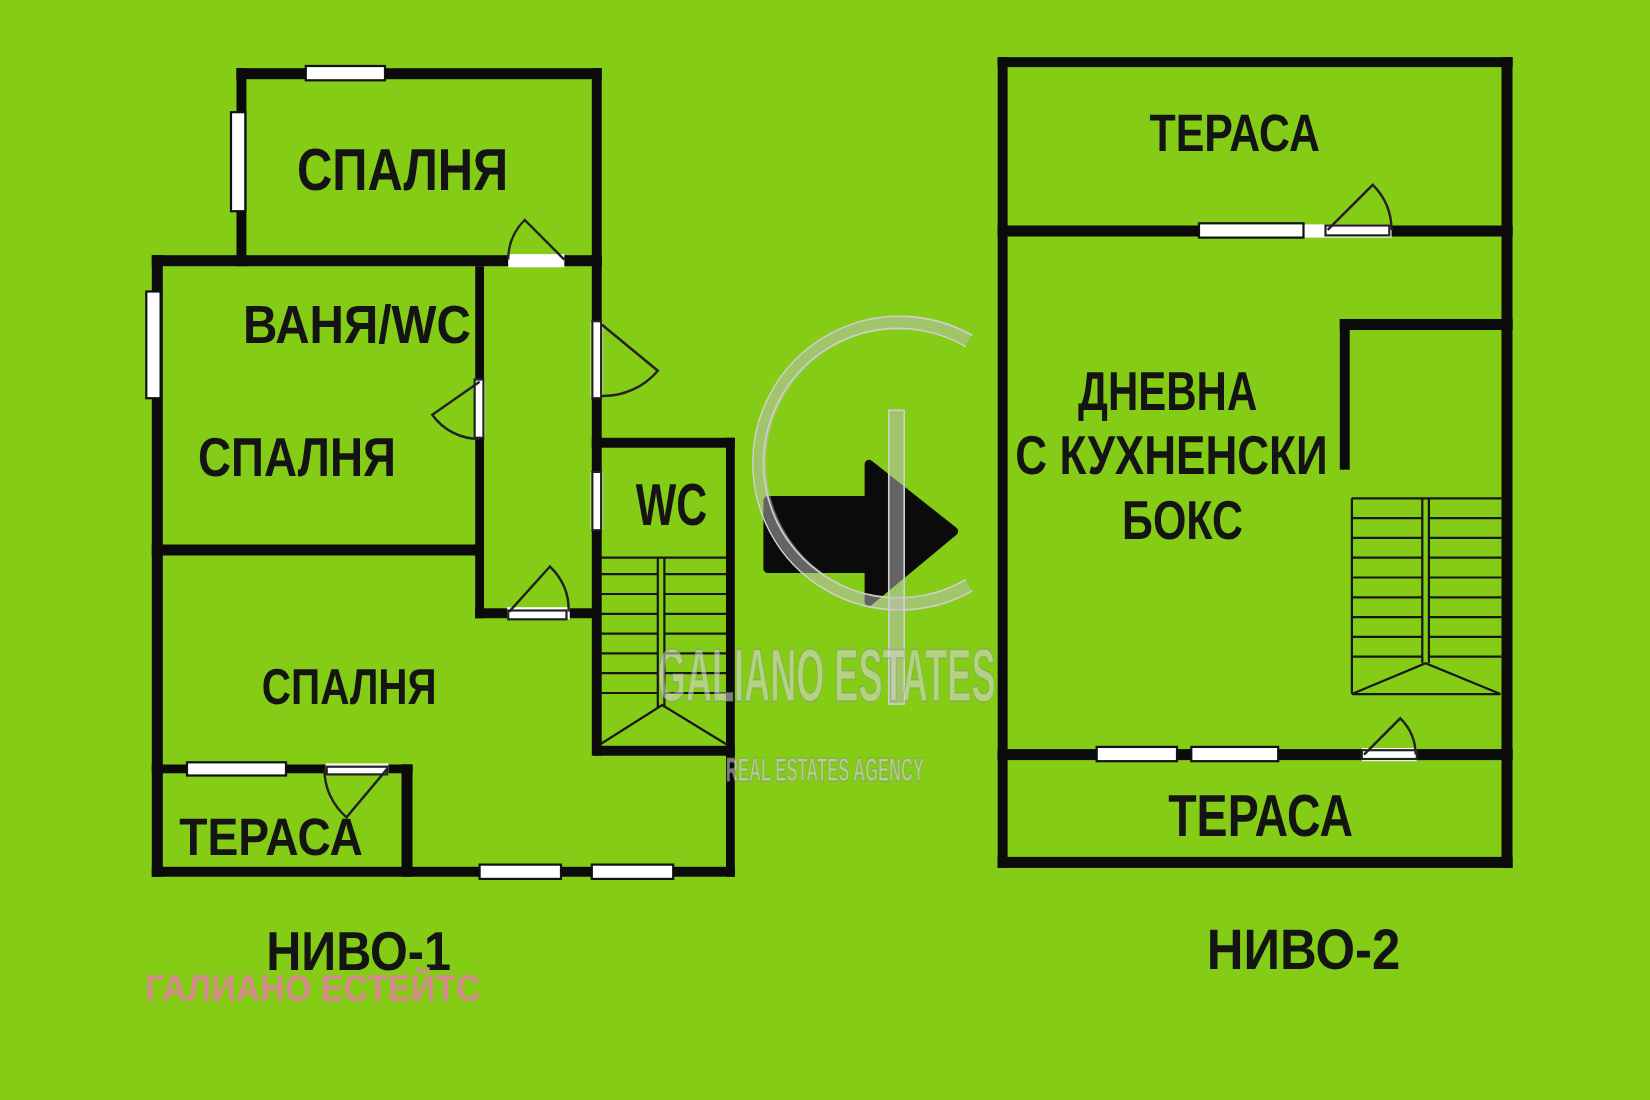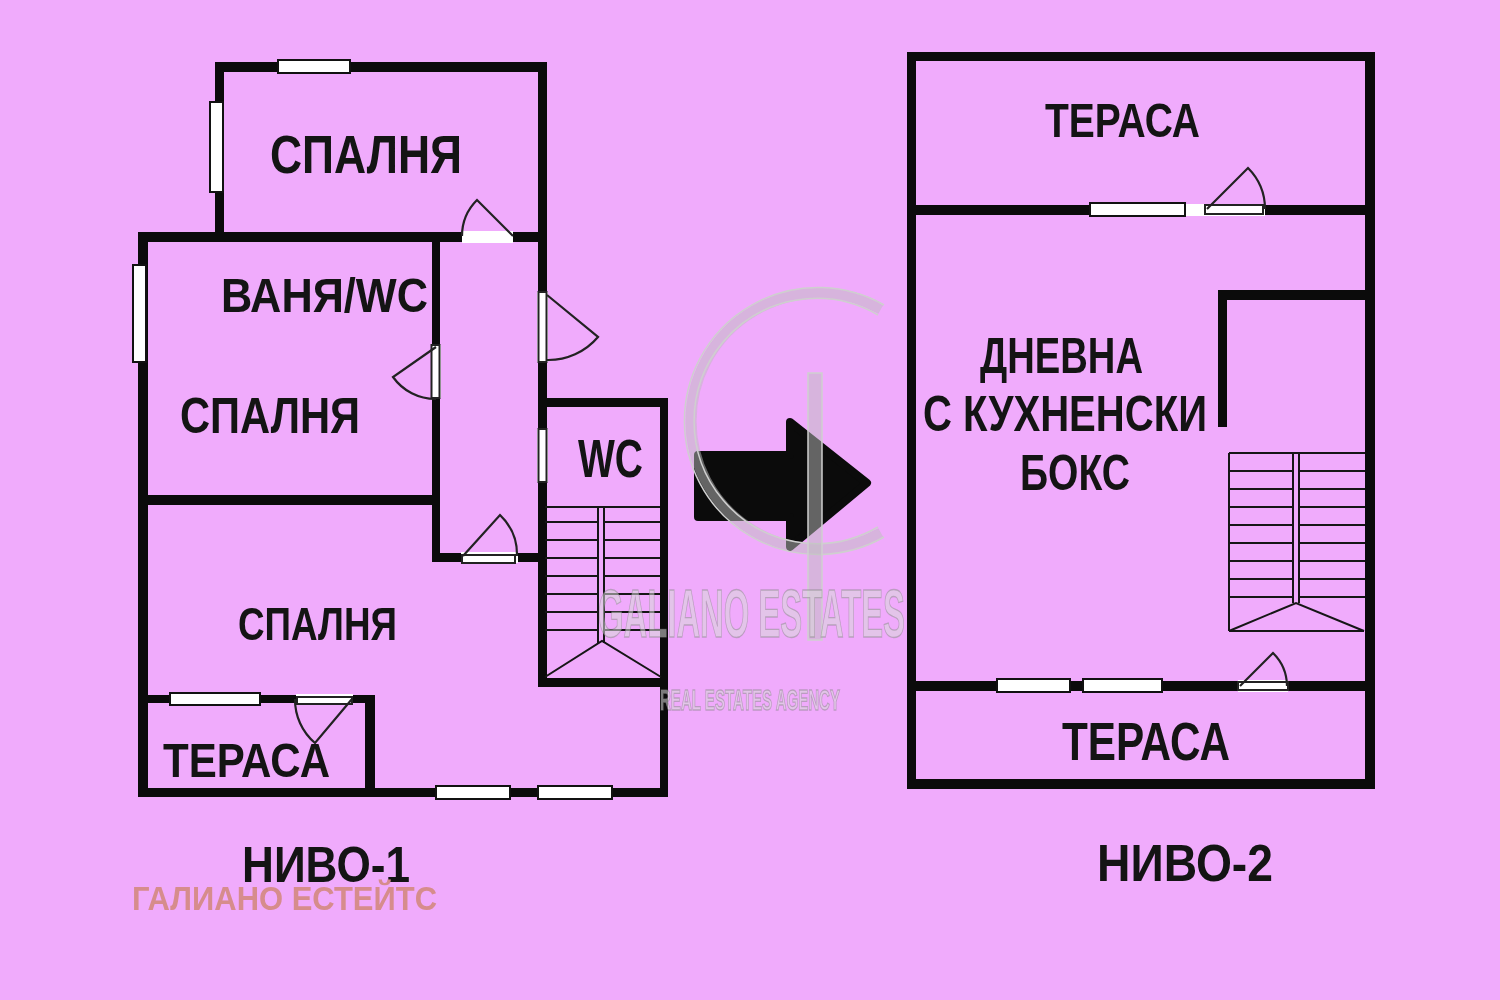--- a/index.html
+++ b/index.html
@@ -1,16 +1,16 @@
 <!DOCTYPE html>
 <html><head>
 <meta charset="utf-8">
 <style>
   html,body{margin:0;padding:0;background:#ffffff;}
-  .canvas{position:relative;width:1500px;height:1000px;background:#f0abfc;overflow:hidden;
+  .canvas{position:relative;width:1500px;height:1000px;background:#84cc16;overflow:hidden;
           font-family:"Liberation Sans",sans-serif;text-decoration:underline;}
   svg{position:absolute;left:0;top:0;}
   .wall{fill:#0b0b0b;stroke:none;}
   .opening{fill:#ffffff;stroke:none;}
   .win{fill:#ffffff;stroke:#111111;stroke-width:2;}
   .leaf{fill:#ffffff;stroke:#222222;stroke-width:2;}
   .swing{fill:none;stroke:#222222;stroke-width:2.2;}
   .thin{fill:none;stroke:#161616;stroke-width:2;}
   .lbl{font-family:"Liberation Sans",sans-serif;font-weight:bold;fill:#141414;}
   .wm{font-family:"Liberation Sans",sans-serif;font-weight:bold;

